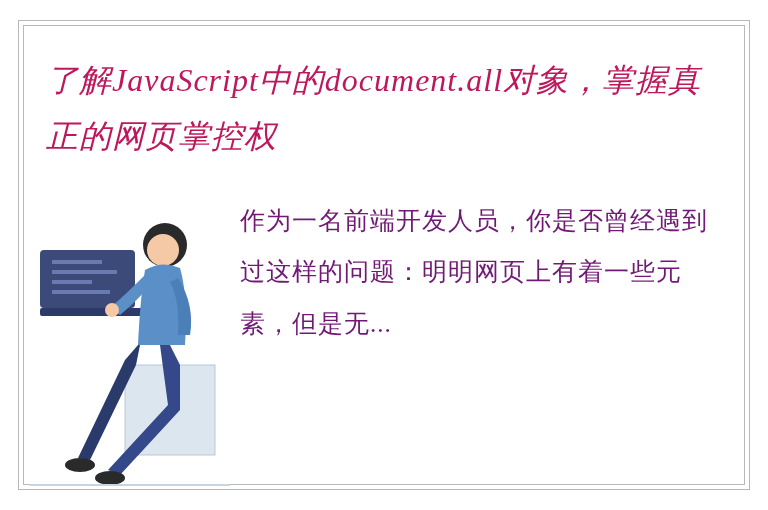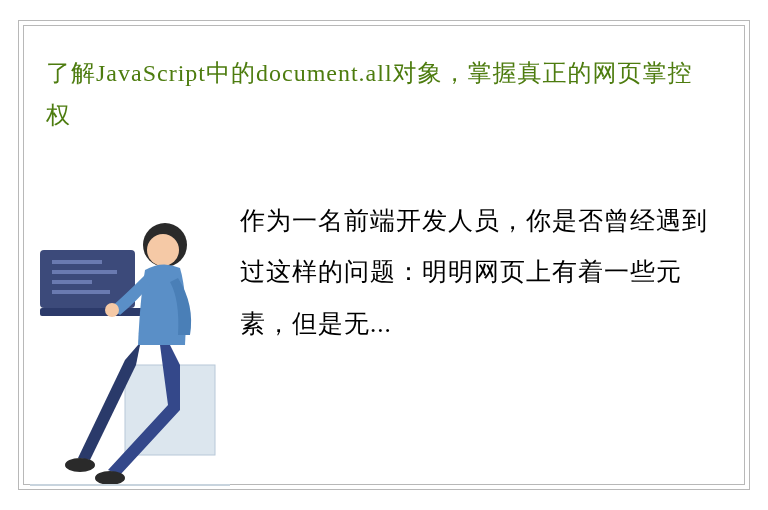--- a/index.html
+++ b/index.html
@@ -25,34 +25,35 @@
     top: 25px;
     width: 722px;
     height: 460px;
     border: 1px solid #b8b8b8;
   }
   .title {
     position: absolute;
     left: 46px;
     top: 52px;
     width: 670px;
-    font-size: 24px;
+    font-size: 32px;
     line-height: 1.75;
-    color: #4d7c0f;
+    color: #be185d;
     font-family: "KaiTi", "STKaiti", "楷体", cursive, serif;
+    font-style: italic;
     letter-spacing: 1px;
   }
   .body-text {
     position: absolute;
     left: 240px;
     top: 195px;
     width: 470px;
     font-size: 25px;
     line-height: 2.05;
-    color: #000000;
+    color: #701a75;
     font-family: "SimSun", "宋体", serif;
     letter-spacing: 1px;
   }
   .illustration {
     position: absolute;
     left: 30px;
     top: 200px;
     width: 200px;
     height: 295px;
   }

